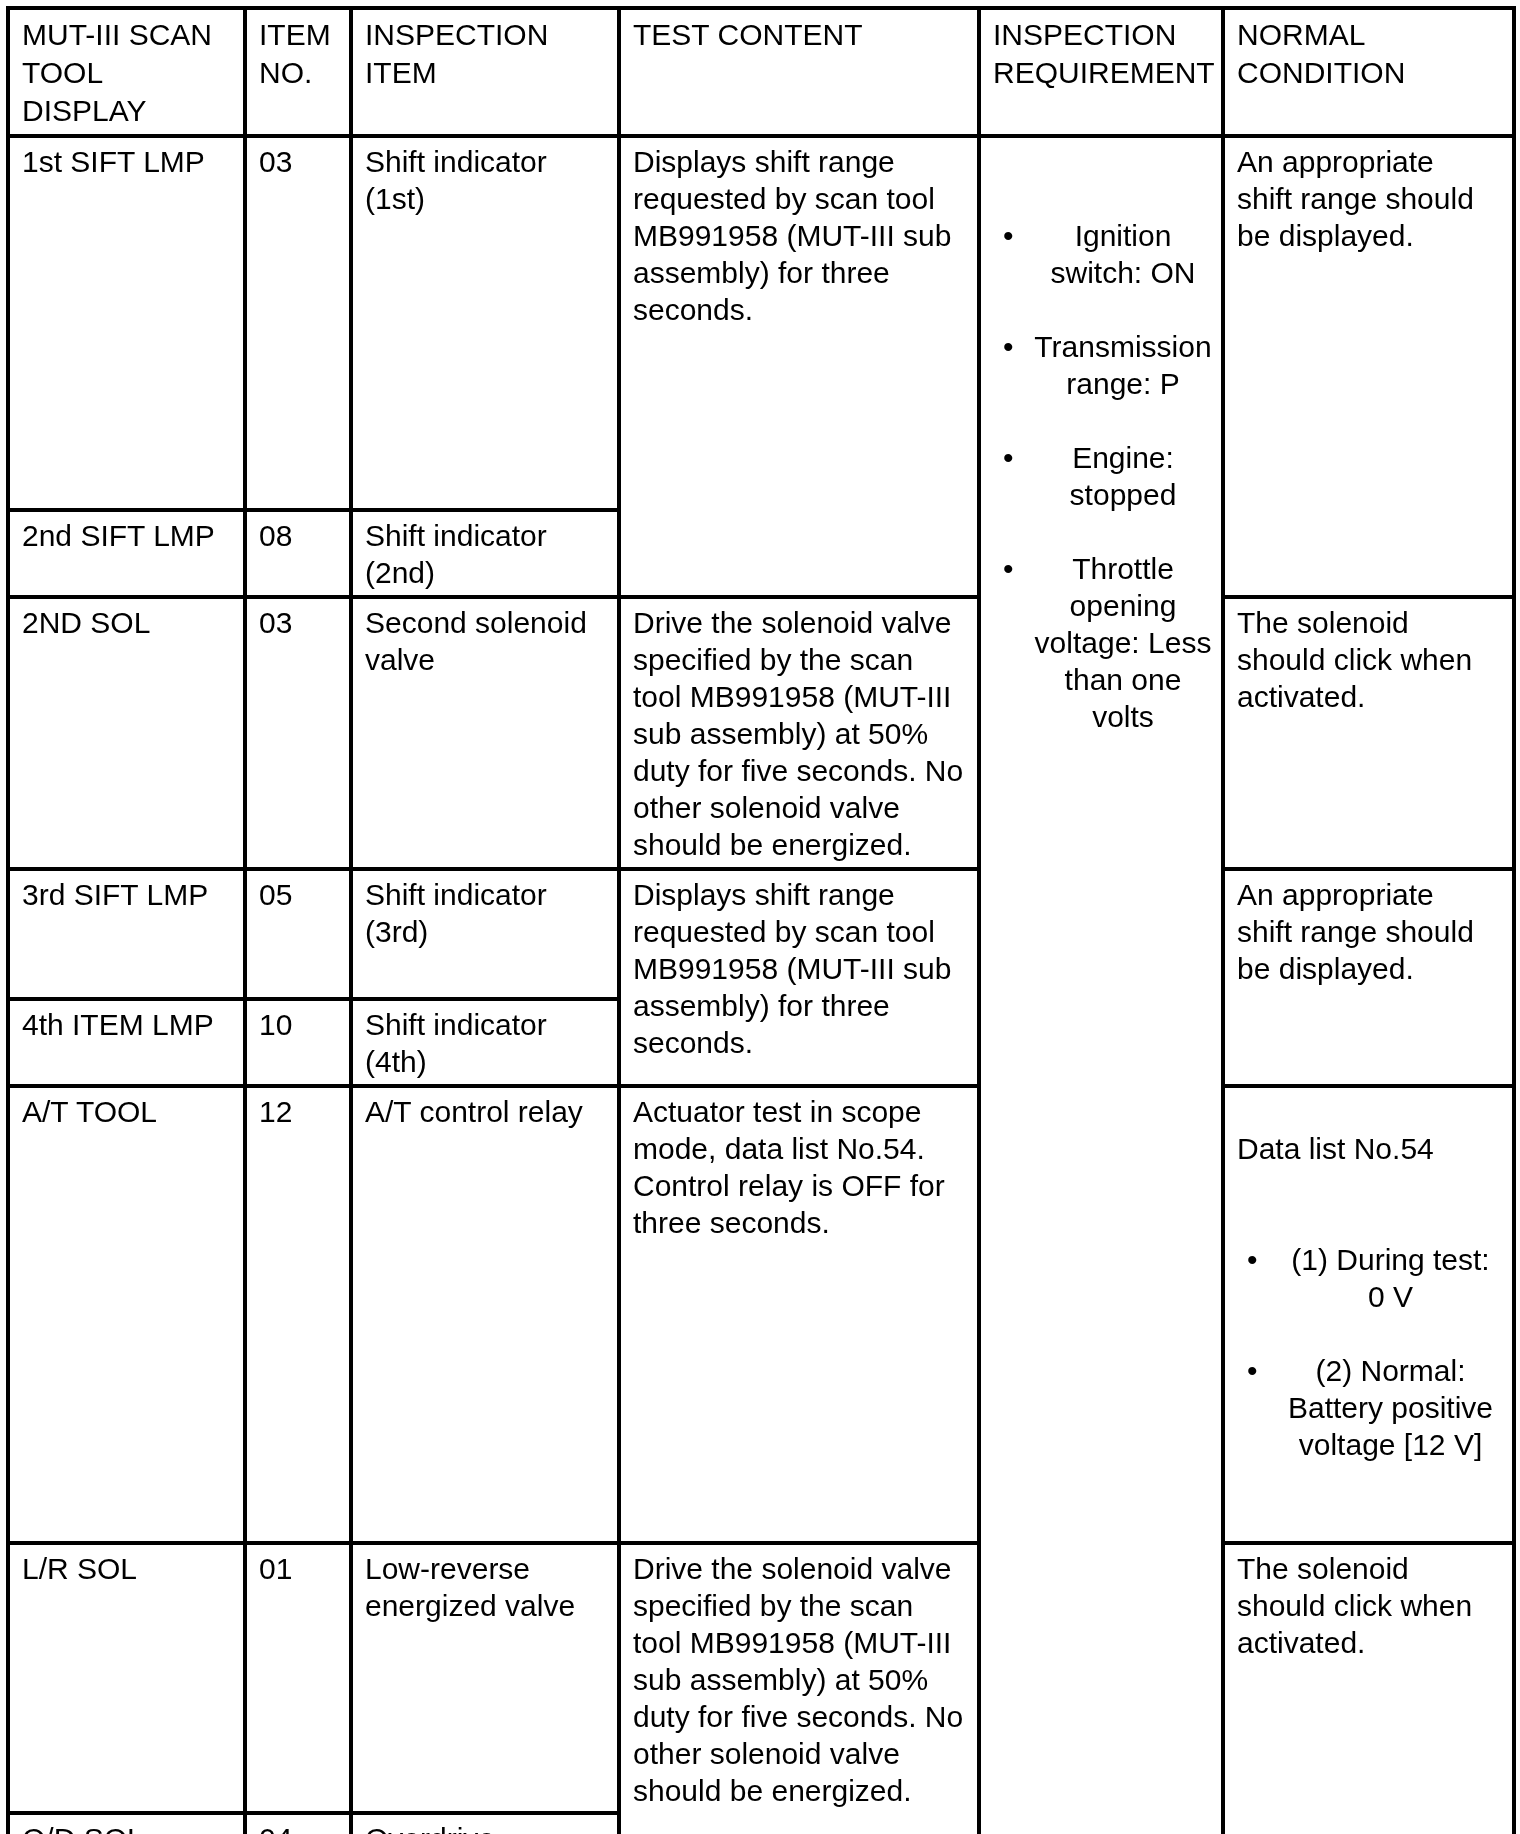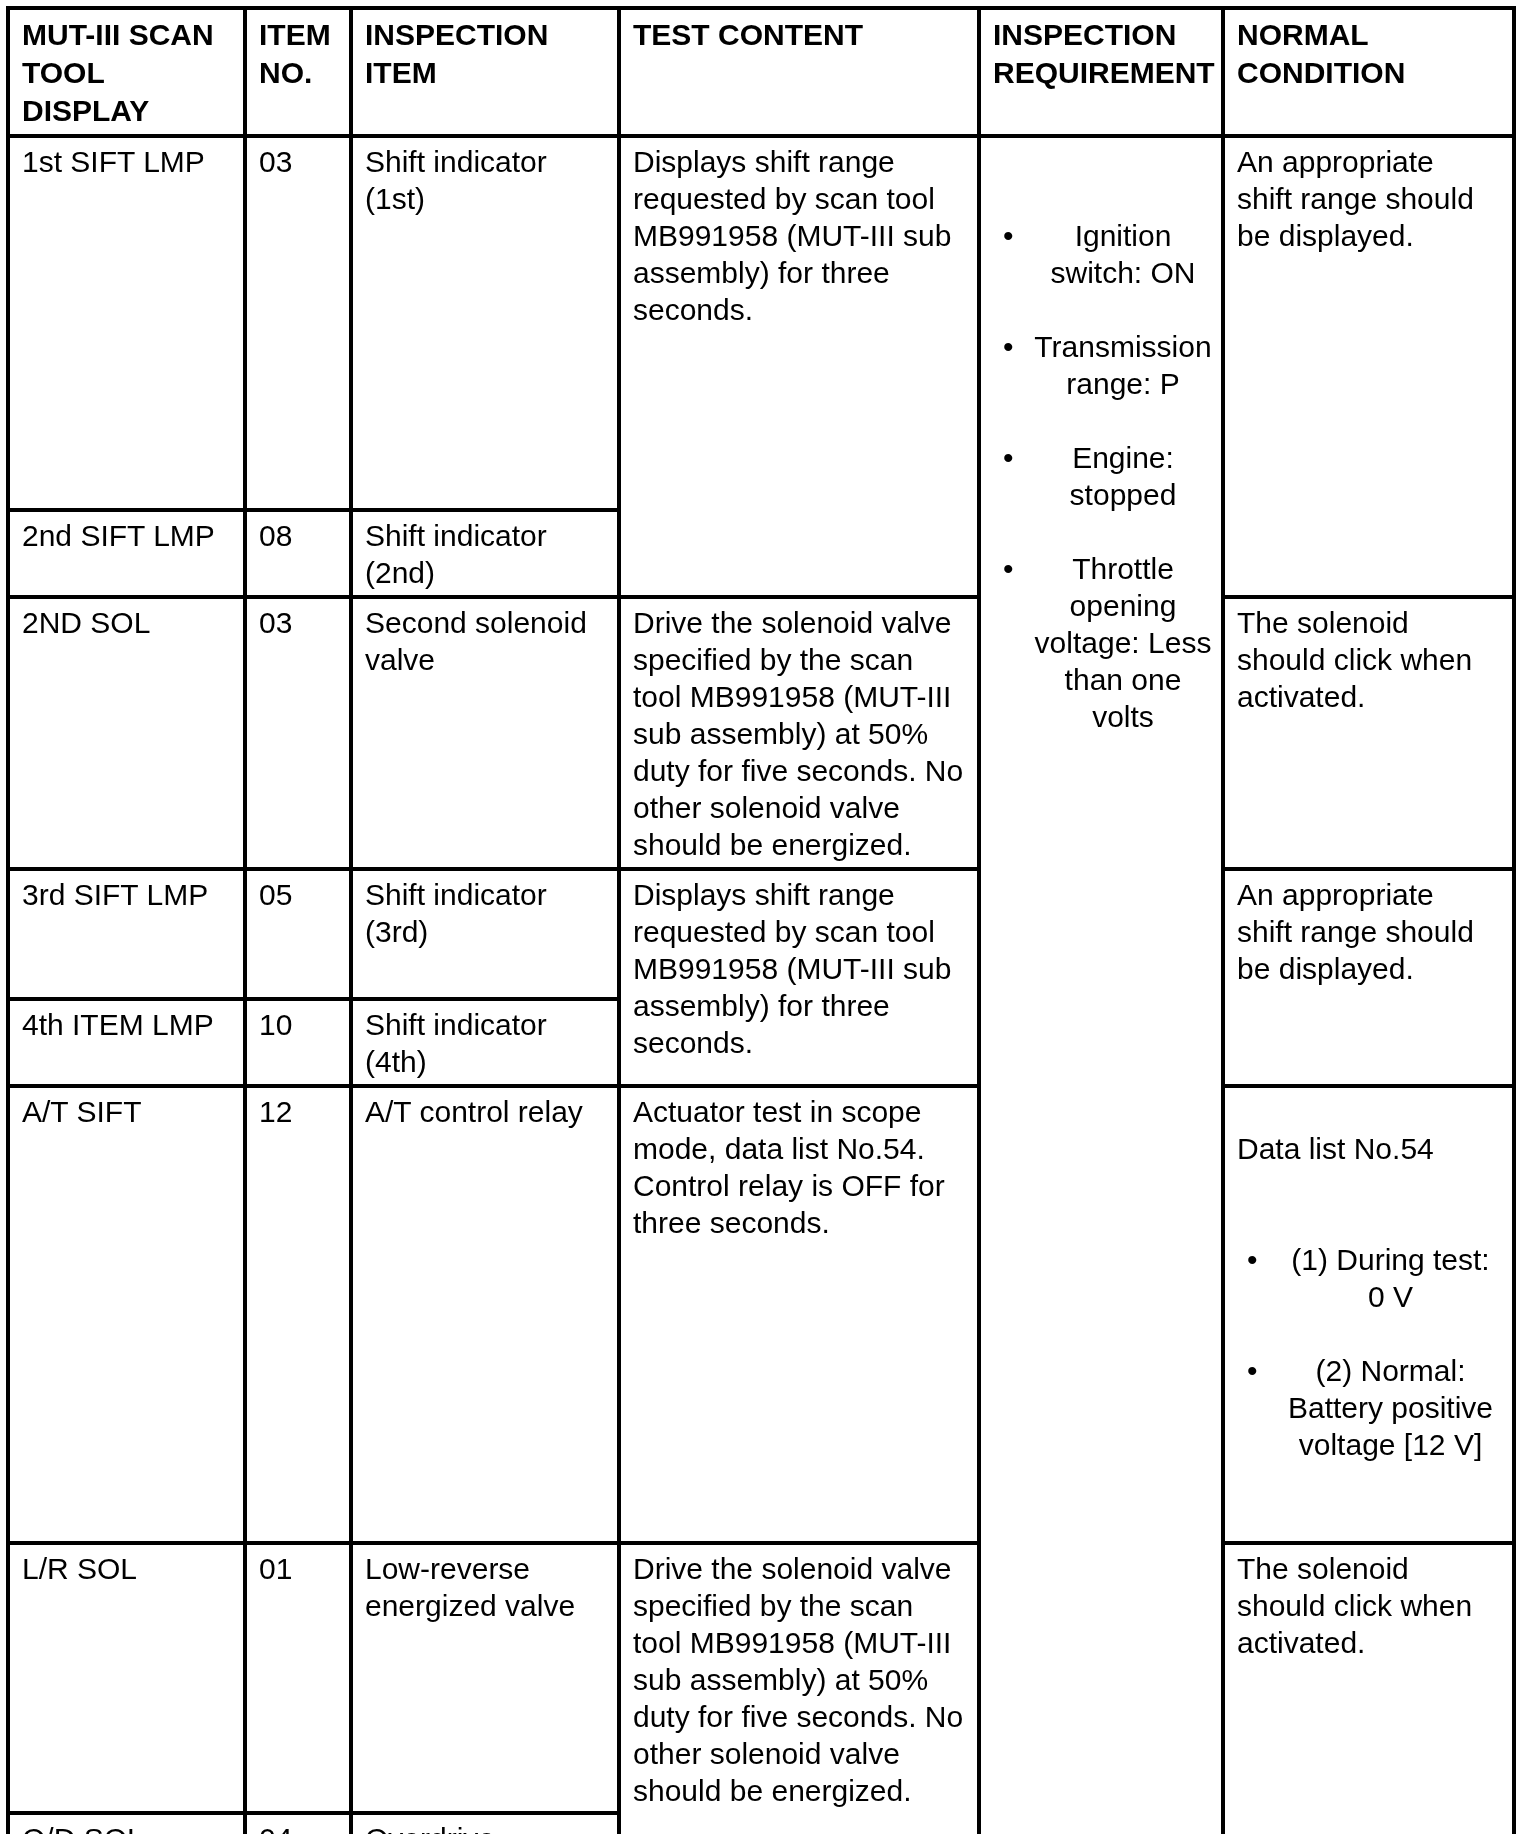--- a/index.html
+++ b/index.html
@@ -26,21 +26,21 @@
     border: 4px solid #000000;
     vertical-align: top;
     text-align: left;
     padding: 5px 6px 4px 12px;
     font-size: 30px;
     line-height: 37px;
     white-space: pre-line;
     overflow: hidden;
   }
   table.spec th {
-    font-weight: bold;
+    font-weight: normal;
     line-height: 38px;
     padding-top: 6px;
   }
   td.c5, th.c5 { padding-left: 9px; }
   td.c6 { padding-right: 24px; }
   ul.blist {
     list-style: none;
     margin: 0;
     padding: 0;
   }
@@ -152,21 +152,21 @@
 shift range should
 be displayed.</td>
       </tr>
       <tr style="height:74px">
         <td class="c1">4th ITEM LMP</td>
         <td class="c2">10</td>
         <td class="c3">Shift indicator
 (4th)</td>
       </tr>
       <tr style="height:226px">
-        <td class="c1">A/T SIFT</td>
+        <td class="c1">A/T TOOL</td>
         <td class="c2">12</td>
         <td class="c3">A/T control relay</td>
         <td class="c4">Actuator test in scope
 mode, data list No.54.
 Control relay is OFF for
 three seconds.</td>
         <td class="c6">
           <div class="intro">Data list No.54</div>
           <ul class="blist">
             <li>(1) During test:

